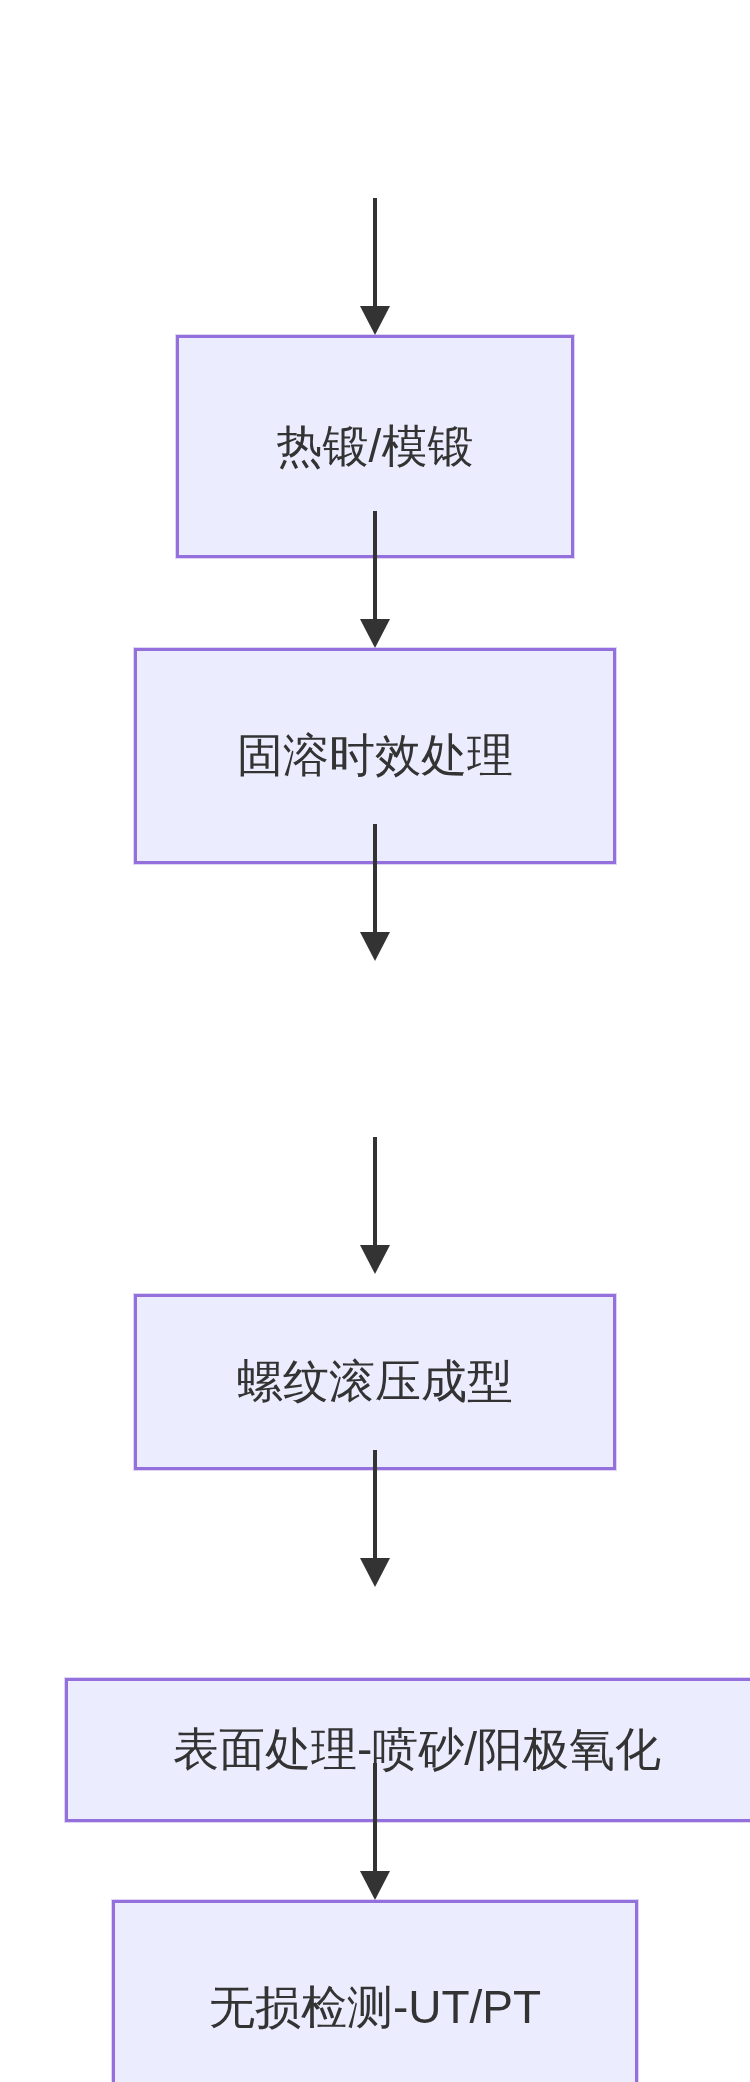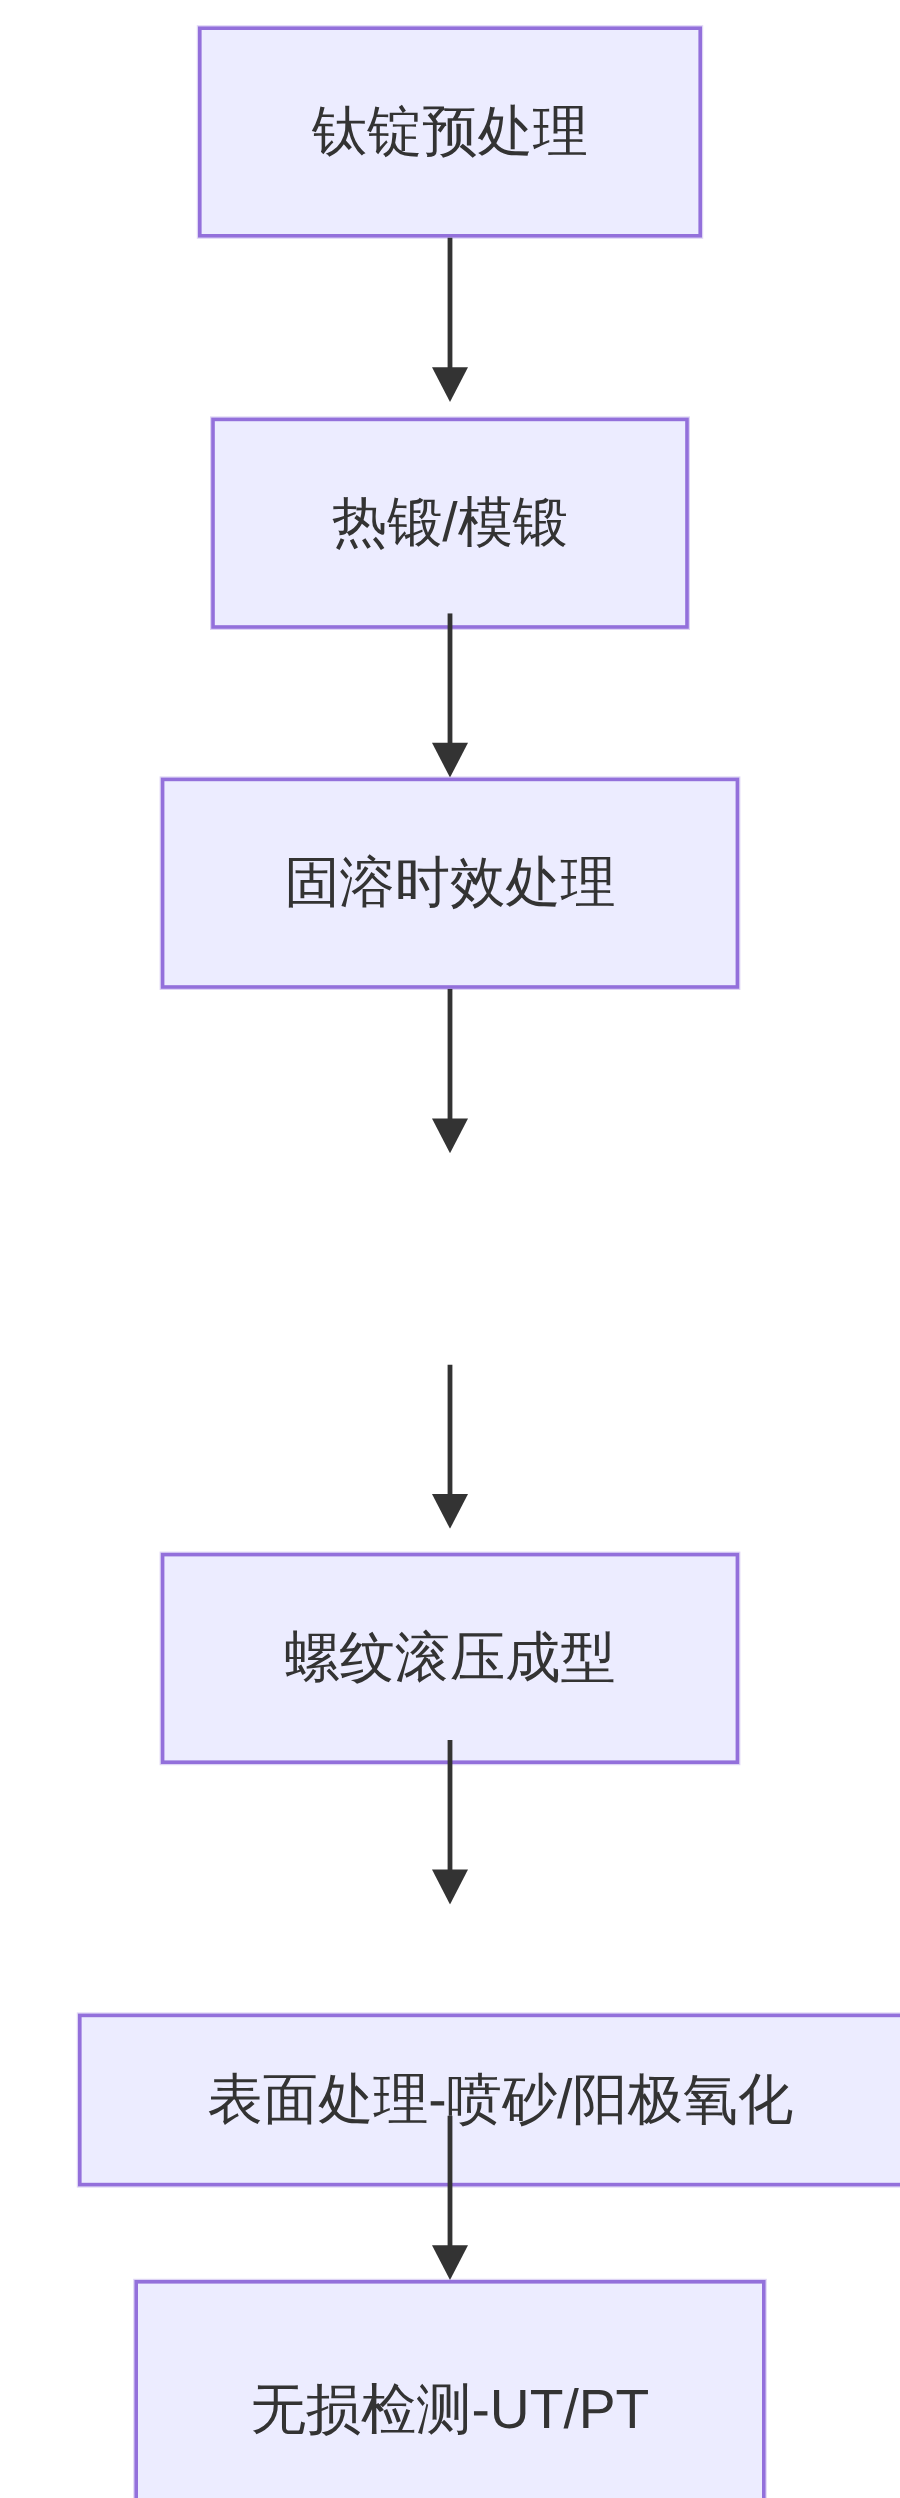--- a/index.html
+++ b/index.html
@@ -27,22 +27,22 @@
     text-align: center;
   }
   .node .label {
     color: #333333;
     font-size: 46px;
     line-height: 1.2;
     white-space: nowrap;
   }
   
   .n1 { left: 165px; top: 22px;   width: 420px; height: 176px; }
-  .n2 { left: 176px; top: 348px;  width: 398px; height: 176px; }
-  .n3 { left: 134px; top: 648px;  width: 482px; height: 176px; align-items: center; }
+  .n2 { left: 176px; top: 335px;  width: 398px; height: 223px; }
+  .n3 { left: 134px; top: 648px;  width: 482px; height: 216px; align-items: center; }
   .n4 { left: 144px; top: 961px;  width: 462px; height: 176px; }
   .n5 { left: 134px; top: 1274px; width: 482px; height: 176px; margin-top: 20px; }
   .n6 { left: 23px;  top: 1678px; width: 704px; height: 144px; margin-left: 42px; }
   .n7 { left: 112px; top: 1900px; width: 526px; height: 216px; }
   
   .arrow {
     position: absolute;
     left: 355px;
     width: 40px;
     height: 137px;
@@ -53,23 +53,20 @@
   .a3 { top: 824px; }
   .a4 { top: 1137px; }
   .a5 { top: 1450px; }
   .a6 { top: 1763px; }
 </style>
 </head>
 <body>
 
 <div class="canvas">
 
-  <div class="node n1">
-    <span class="label">钛锭预处理</span>
-  </div>
 
   <svg class="arrow a1" viewBox="0 0 40 137" xmlns="http://www.w3.org/2000/svg">
     <line x1="20" y1="0" x2="20" y2="112" stroke="#333333" stroke-width="4"></line>
     <polygon points="20,137 5,108 35,108" fill="#333333"></polygon>
   </svg>
 
   <div class="node n2">
     <span class="label">热锻/模锻</span>
   </div>
 

